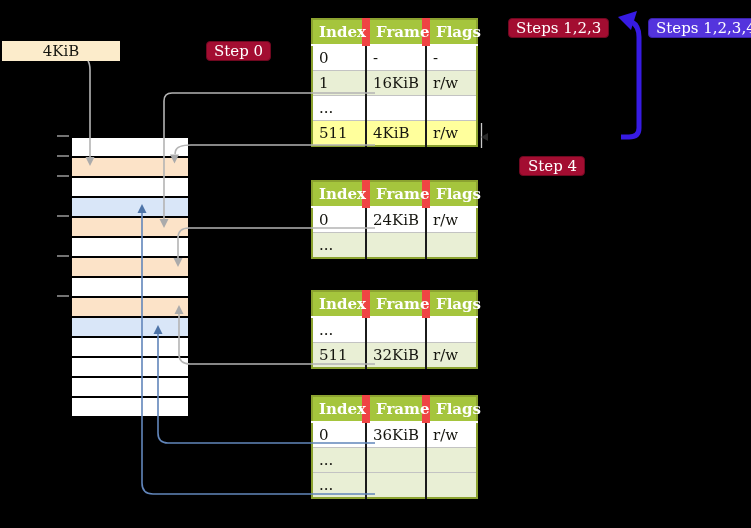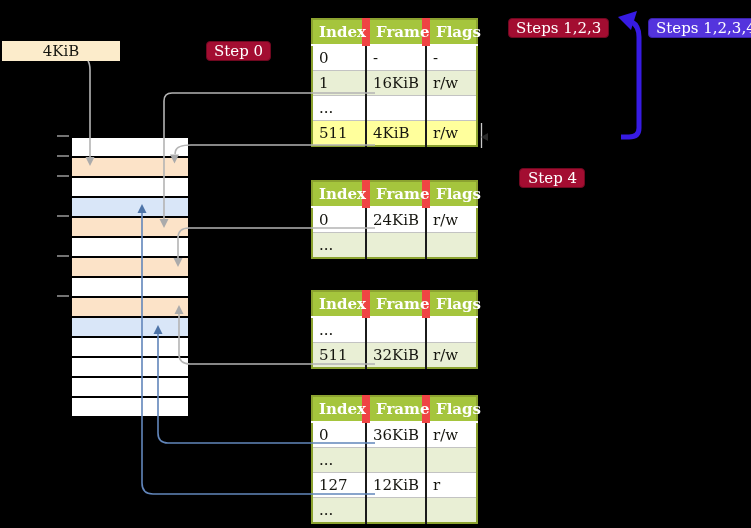--- a/index.html
+++ b/index.html
@@ -29,21 +29,21 @@
   
   .badge{
     position:absolute;color:#fff;font-size:15px;line-height:16px;padding:1px 7px;
     border-radius:4px;z-index:3;white-space:nowrap;
   }
   .badge.red{background:#a30d31;border:1px solid #6f0820;}
   .badge.blue{background:#5434dd;border:1px solid #3a21ad;}
   .badge.step0{left:206px;top:41px;}
   .badge.steps123{left:508px;top:18px;}
   .badge.steps1234{left:648px;top:18px;}
-  .badge.step4{left:519px;top:168px;padding-left:8px;}
+  .badge.step4{left:519px;top:156px;padding-left:8px;}
 
   
   .ptable{
     position:absolute;left:311px;width:153px;border:2px solid #8ca330;
     border-collapse:collapse;table-layout:fixed;background:#fff;z-index:2;
     font-size:15px;color:#15150f;
   }
   .ptable col.c-index{width:54px;}
   .ptable col.c-frame{width:60px;}
   .ptable col.c-flags{width:51px;}
@@ -204,25 +204,20 @@
         <tr class="even">
           <td>0</td>
           <td>36KiB</td>
           <td>r/w</td>
         </tr>
         <tr class="odd">
           <td>...</td>
           <td></td>
           <td></td>
         </tr>
-        <tr class="even">
-          <td>127</td>
-          <td>12KiB</td>
-          <td>r</td>
-        </tr>
         <tr class="odd">
           <td>...</td>
           <td></td>
           <td></td>
         </tr>
       </tbody>
     </table>
 
   <svg class="overlay" width="751" height="528" viewBox="0 0 751 528">
 

